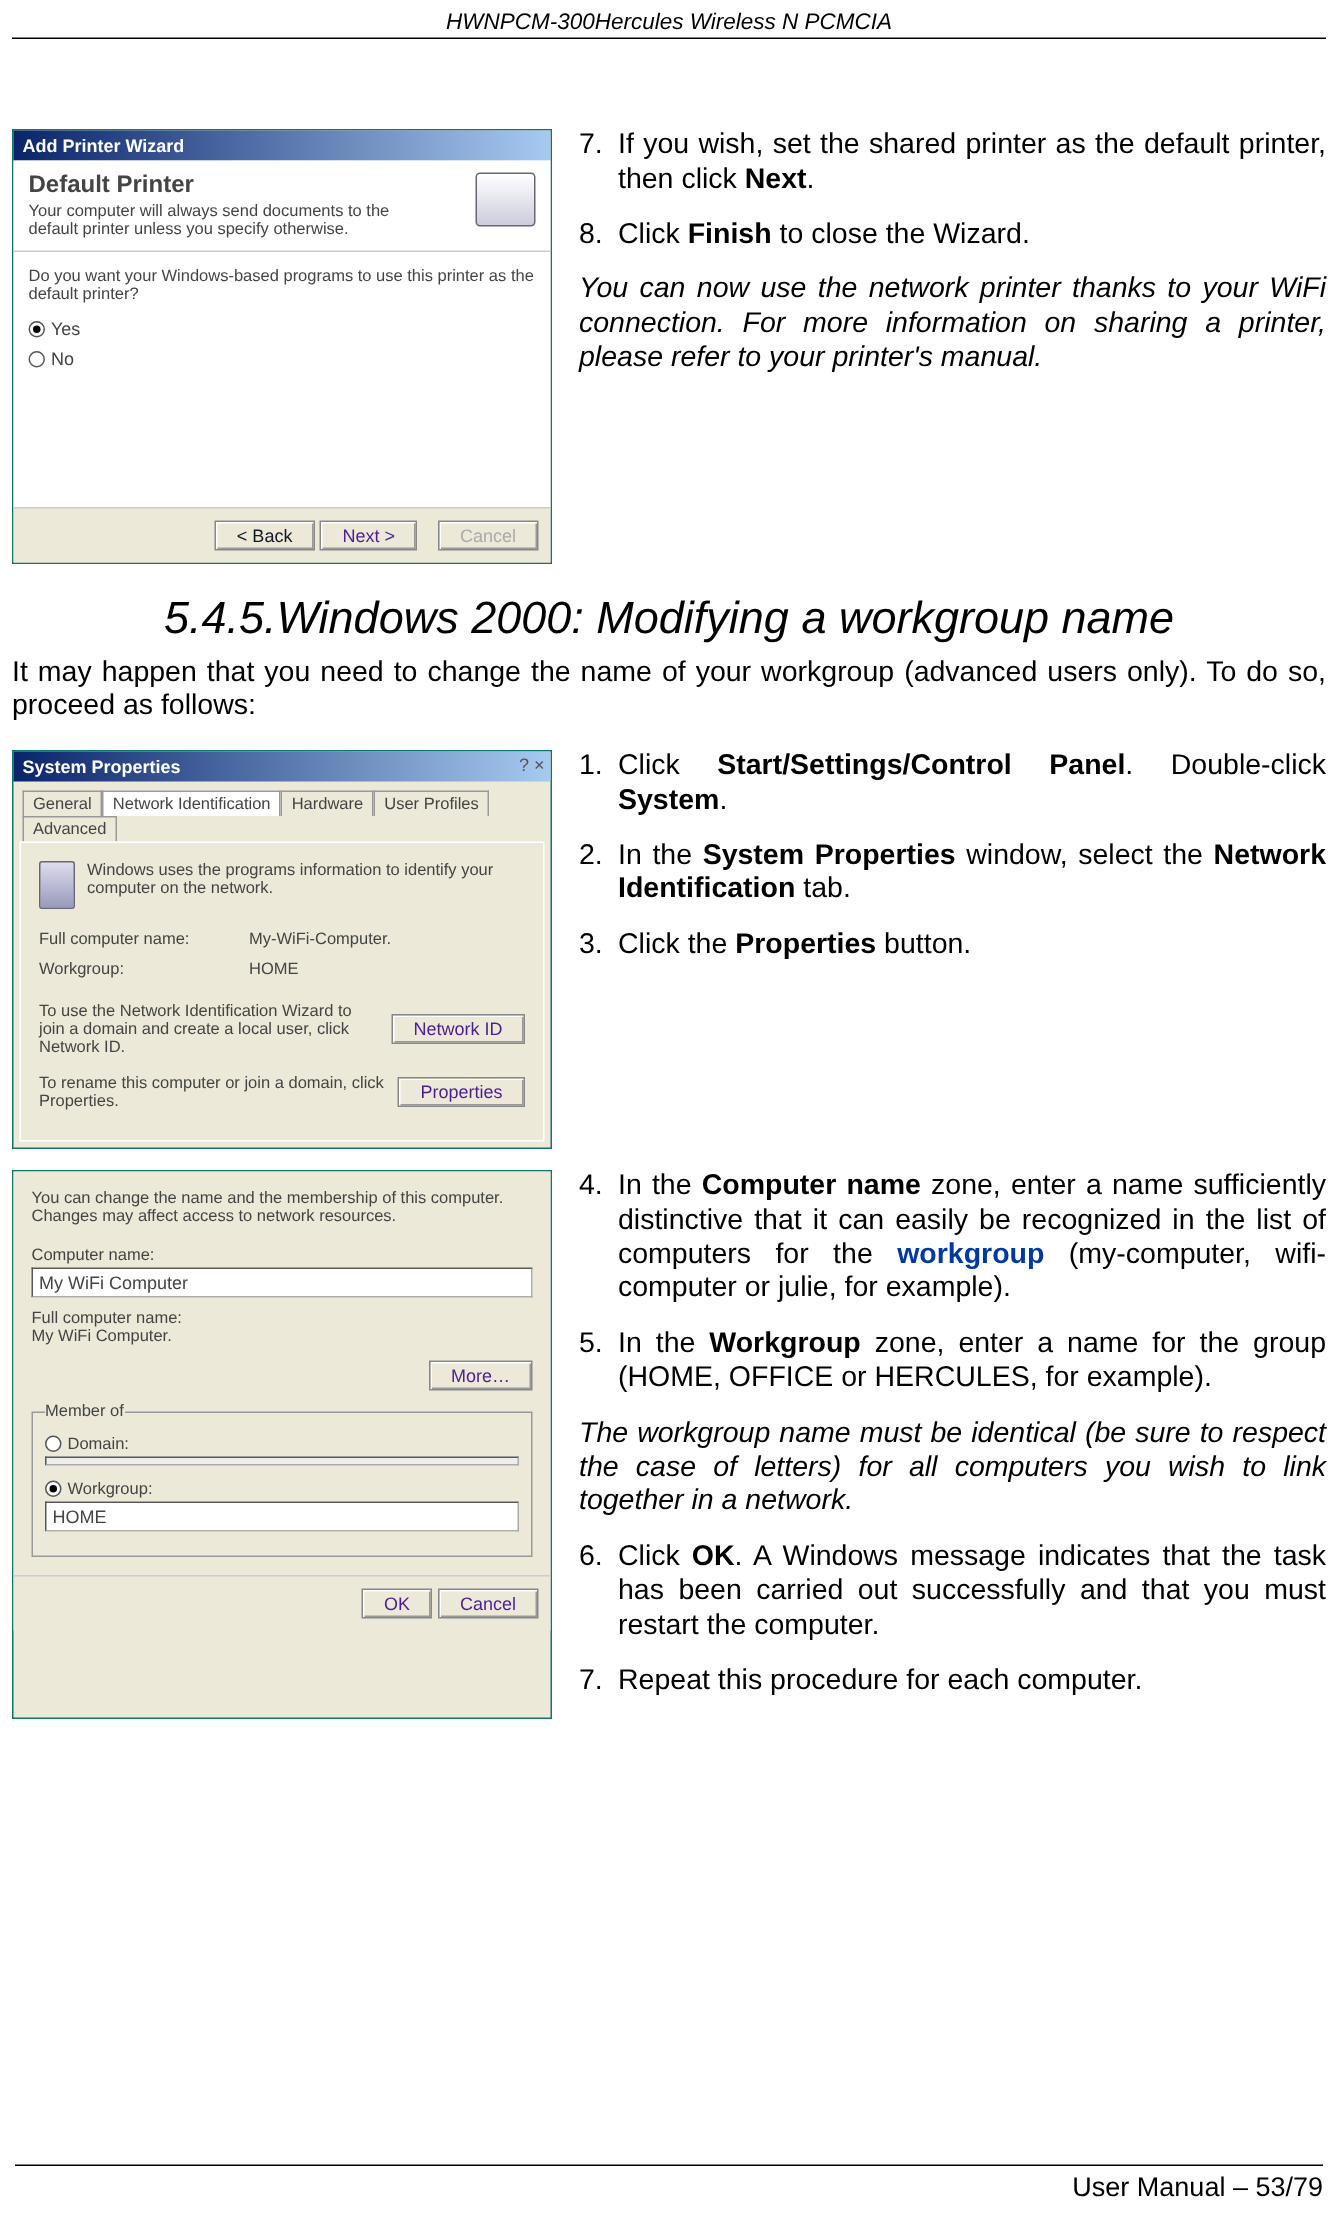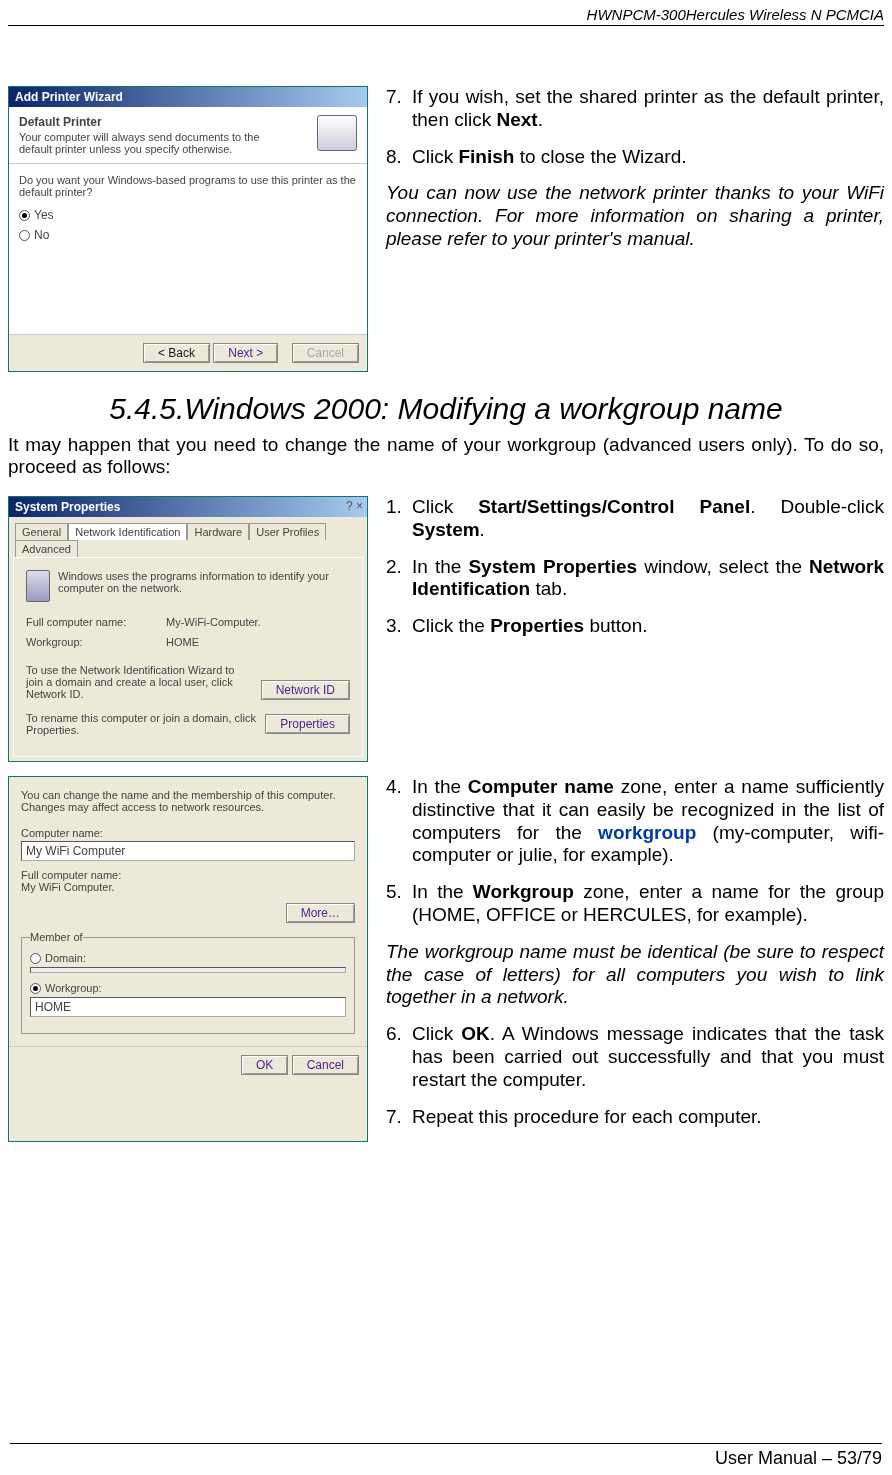--- a/index.html
+++ b/index.html
@@ -9,21 +9,21 @@
     font-family: Arial, Helvetica, sans-serif;
     color: #000;
     position: relative;
     background: #fff;
   }
   .page {
     padding: 6px 8px;
   }
   .header {
     display: flex;
-    justify-content: flex-end;
+    justify-content: center;
     font-style: italic;
     font-size: 15px;
     border-bottom: 1px solid #000;
     padding-bottom: 2px;
     margin-bottom: 60px;
   }
   .row { display: flex; gap: 18px; }
   .shot {
     flex: 0 0 360px;
     background: #ece9d8;
@@ -109,21 +109,21 @@
   <div class="header">
     <span>HWNPCM-300</span>
     <span>Hercules Wireless N PCMCIA</span>
   </div>
 
   <div class="row">
     <div class="shot">
       <div class="titlebar">Add Printer Wizard</div>
       <div style="background:#fff;padding:8px 10px;border-bottom:1px solid #ccc;position:relative;">
         <span class="icon-prn"></span>
-        <div class="bold" style="font-size:12px">Default Printer</div>
+        <div class="bold" style="font-size:16px">Default Printer</div>
         <div style="font-size:11px;margin-top:2px;width:260px">Your computer will always send documents to the default printer unless you specify otherwise.</div>
       </div>
       <div class="shot-body" style="min-height:170px">
         <div style="font-size:11px;margin-bottom:10px">Do you want your Windows-based programs to use this printer as the default printer?</div>
         <div><span class="radio on"></span><span>Yes</span></div>
         <div style="margin-top:6px"><span class="radio"></span><span>No</span></div>
       </div>
       <div class="btnrow">
         <span class="winbtn" style="color:#0f172a">&lt; Back</span>
         <span class="winbtn">Next &gt;</span>
@@ -166,21 +166,21 @@
             <span style="font-size:11px">Windows uses the programs information to identify your computer on the network.</span>
           </div>
         <div style="display:flex;margin-top:14px;font-size:11px">
             <span style="width:140px">Full computer name:</span>
             <span>My-WiFi-Computer.</span>
           </div>
         <div style="display:flex;margin-top:8px;font-size:11px">
             <span style="width:140px">Workgroup:</span>
             <span>HOME</span>
           </div>
-        <div style="display:flex;align-items:flex-end;margin-top:16px;gap:24px">
+        <div style="display:flex;align-items:center;margin-top:16px;gap:24px">
           <span style="font-size:11px;flex:1">To use the Network Identification Wizard to join a domain and create a local user, click Network ID.</span>
           <span class="winbtn">Network ID</span>
         </div>
         <div style="display:flex;align-items:center;margin-top:12px;gap:8px">
           <span style="font-size:11px;flex:1">To rename this computer or join a domain, click Properties.</span>
           <span class="winbtn">Properties</span>
         </div>
       </div>
     </div>
 

